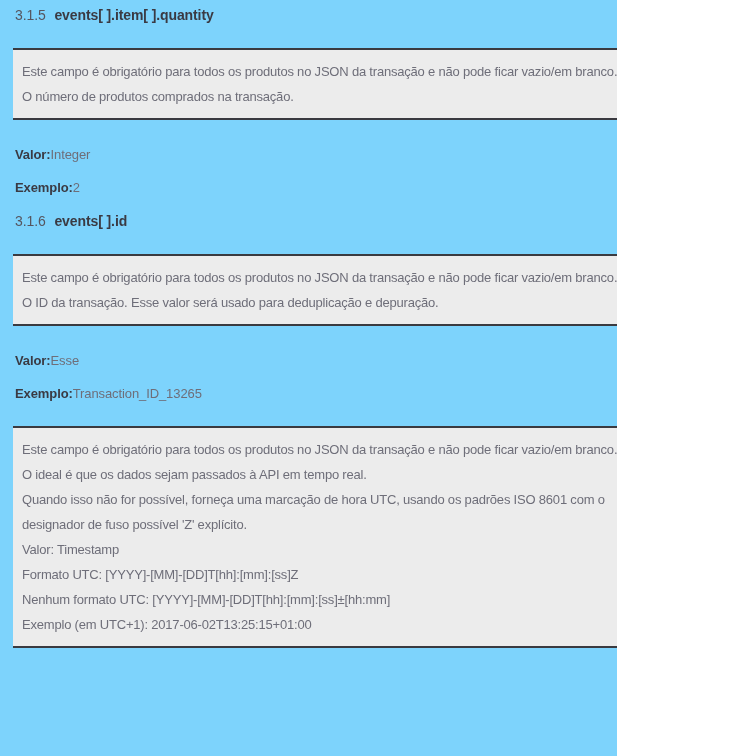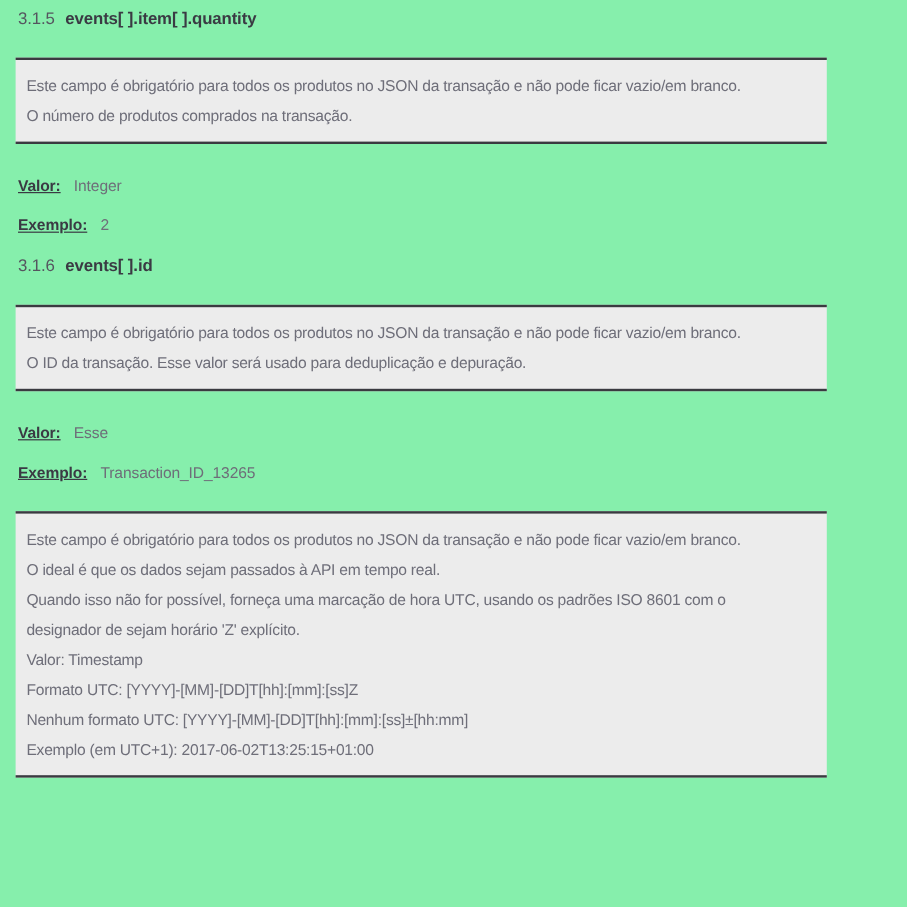--- a/index.html
+++ b/index.html
@@ -2,24 +2,24 @@
 <html><head>
 <meta charset="utf-8">
 <style>
   html, body {
     margin: 0;
     padding: 0;
     background: #ffffff;
     font-family: "Liberation Sans", sans-serif;
   }
   .page {
-    width: 756px;
+    width: 617px;
     height: 756px;
     overflow: hidden;
-    background: #86efac;
+    background: #7dd3fc;
   }
   .content {
     margin-left: 13px;
     width: 676px;
   }
   .section-heading {
     margin: 6px 0 0 2px;
     font-size: 14px;
     line-height: 18px;
     font-weight: normal;
@@ -51,26 +51,25 @@
   }
   .kv {
     margin: 16px 0 16px 2px;
     font-size: 13px;
     line-height: 17px;
     letter-spacing: -0.1px;
   }
   .kv-label {
     color: #3a3a43;
     font-weight: 700;
-    text-decoration: underline;
   }
   .kv-value {
     color: #6e6e79;
     font-weight: 400;
-    margin-left: 11px;
+    margin-left: 0;
   }
   .heading-mid {
   }
 </style>
 </head>
 <body>
 
 <div class="page">
   <div class="content">
 
@@ -106,21 +105,21 @@
       <p class="kv">
         <span class="kv-label">Exemplo:</span><span class="kv-value">Transaction_ID_13265</span>
       </p>
     </section>
 
     <section>
       <div class="info-box">
         <p>Este campo é obrigatório para todos os produtos no JSON da transação e não pode ficar vazio/em branco.</p>
         <p>O ideal é que os dados sejam passados à API em tempo real.</p>
         <p>Quando isso não for possível, forneça uma marcação de hora UTC, usando os padrões ISO 8601 com o</p>
-        <p>designador de sejam horário 'Z' explícito.</p>
+        <p>designador de fuso possível 'Z' explícito.</p>
         <p>Valor: Timestamp</p>
         <p>Formato UTC: [YYYY]-[MM]-[DD]T[hh]:[mm]:[ss]Z</p>
         <p>Nenhum formato UTC: [YYYY]-[MM]-[DD]T[hh]:[mm]:[ss]±[hh:mm]</p>
         <p>Exemplo (em UTC+1): 2017-06-02T13:25:15+01:00</p>
       </div>
     </section>
 
   </div>
 </div>
 

